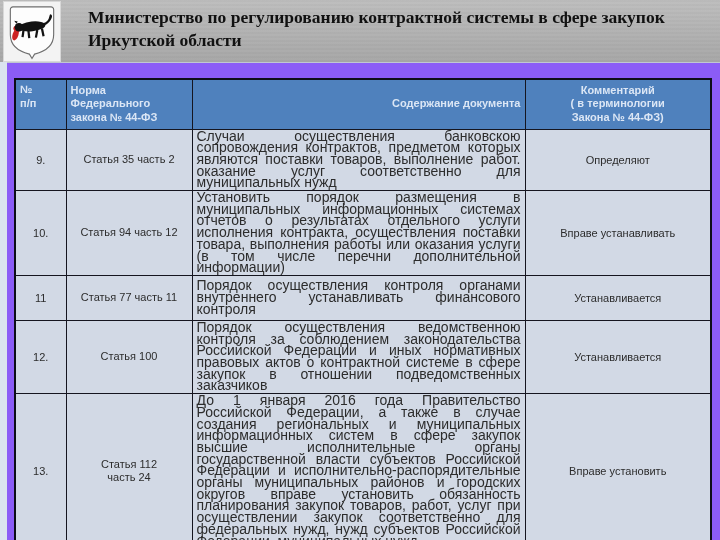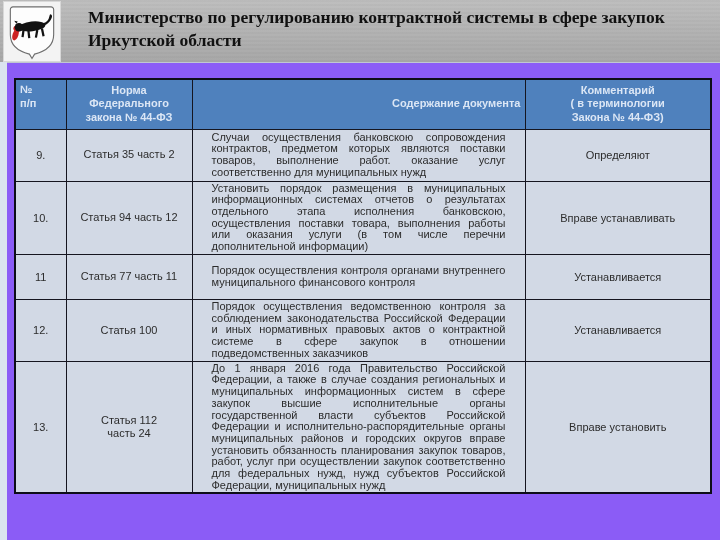--- a/index.html
+++ b/index.html
@@ -38,34 +38,34 @@
   table.doc, table.doc td, table.doc th{
     border:1px solid #15151f;
   }
   table.doc{border:2px solid #0d0d18;}
   th.hdr{
     background:#4f81bd;color:#dbe6f5;font-weight:bold;font-size:11px;
     line-height:1.25;padding:3px 4px;vertical-align:top;
     white-space:pre-line;
   }
   th.hdr-num{text-align:left;}
-  th.hdr-norm{text-align:center;vertical-align:middle;}
+  th.hdr-norm{text-align:left;vertical-align:middle;}
   th.hdr-content{text-align:right;vertical-align:middle;}
   th.hdr-comment{text-align:center;vertical-align:middle;margin-top:8px;}
   td{color:#2c2c2c;}
   td.num{
     text-align:center;vertical-align:middle;font-size:11px;padding:1px 2px;
   }
   td.norm{
     text-align:center;vertical-align:middle;font-size:11px;padding:0 3px;
     white-space:pre-line;line-height:1.2;
   }
   td.content{
-    text-align:justify;vertical-align:middle;font-size:11px;
-    line-height:11.7px;padding:1px 19px;
+    text-align:justify;vertical-align:middle;font-size:14px;
+    line-height:11.7px;padding:1px 4px;
   }
   td.comment{
     text-align:center;vertical-align:middle;font-size:11px;padding:15px 4px;
   }
 </style>
 </head>
 <body>
 
 <div class="slide">
 
@@ -117,27 +117,27 @@
     </tr>
     <tr style="height:52px">
       <td class="num">9.</td>
       <td class="norm">Статья 35 часть 2</td>
       <td class="content">Случаи осуществления банковскою сопровождения контрактов, предметом которых являются поставки товаров, выполнение работ. оказание услуг соответственно для муниципальных нужд</td>
       <td class="comment">Определяют</td>
     </tr>
     <tr style="height:65px">
       <td class="num">10.</td>
       <td class="norm">Статья 94 часть 12</td>
-      <td class="content">Установить порядок размещения в муниципальных информационных системах отчетов о результатах отдельного этапа исполнения банковскою, осуществления поставки товара, выполнения работы или оказания услуги (в том числе перечни дополнительной информации)</td>
+      <td class="content">Установить порядок размещения в муниципальных информационных системах отчетов о результатах отдельного услуги исполнения контракта, осуществления поставки товара, выполнения работы или оказания услуги (в том числе перечни дополнительной информации)</td>
       <td class="comment">Вправе устанавливать</td>
     </tr>
     <tr style="height:45px">
       <td class="num">11</td>
       <td class="norm">Статья 77 часть 11</td>
-      <td class="content">Порядок осуществления контроля органами внутреннего муниципального финансового контроля</td>
+      <td class="content">Порядок осуществления контроля органами внутреннего устанавливать финансового контроля</td>
       <td class="comment">Устанавливается</td>
     </tr>
     <tr style="height:62px">
       <td class="num">12.</td>
       <td class="norm">Статья 100</td>
       <td class="content">Порядок осуществления ведомственною контроля за соблюдением законодательства Российской Федерации и иных нормативных правовых актов о контрактной системе в сфере закупок в отношении подведомственных заказчиков</td>
       <td class="comment">Устанавливается</td>
     </tr>
     <tr style="height:118px">
       <td class="num">13.</td>

